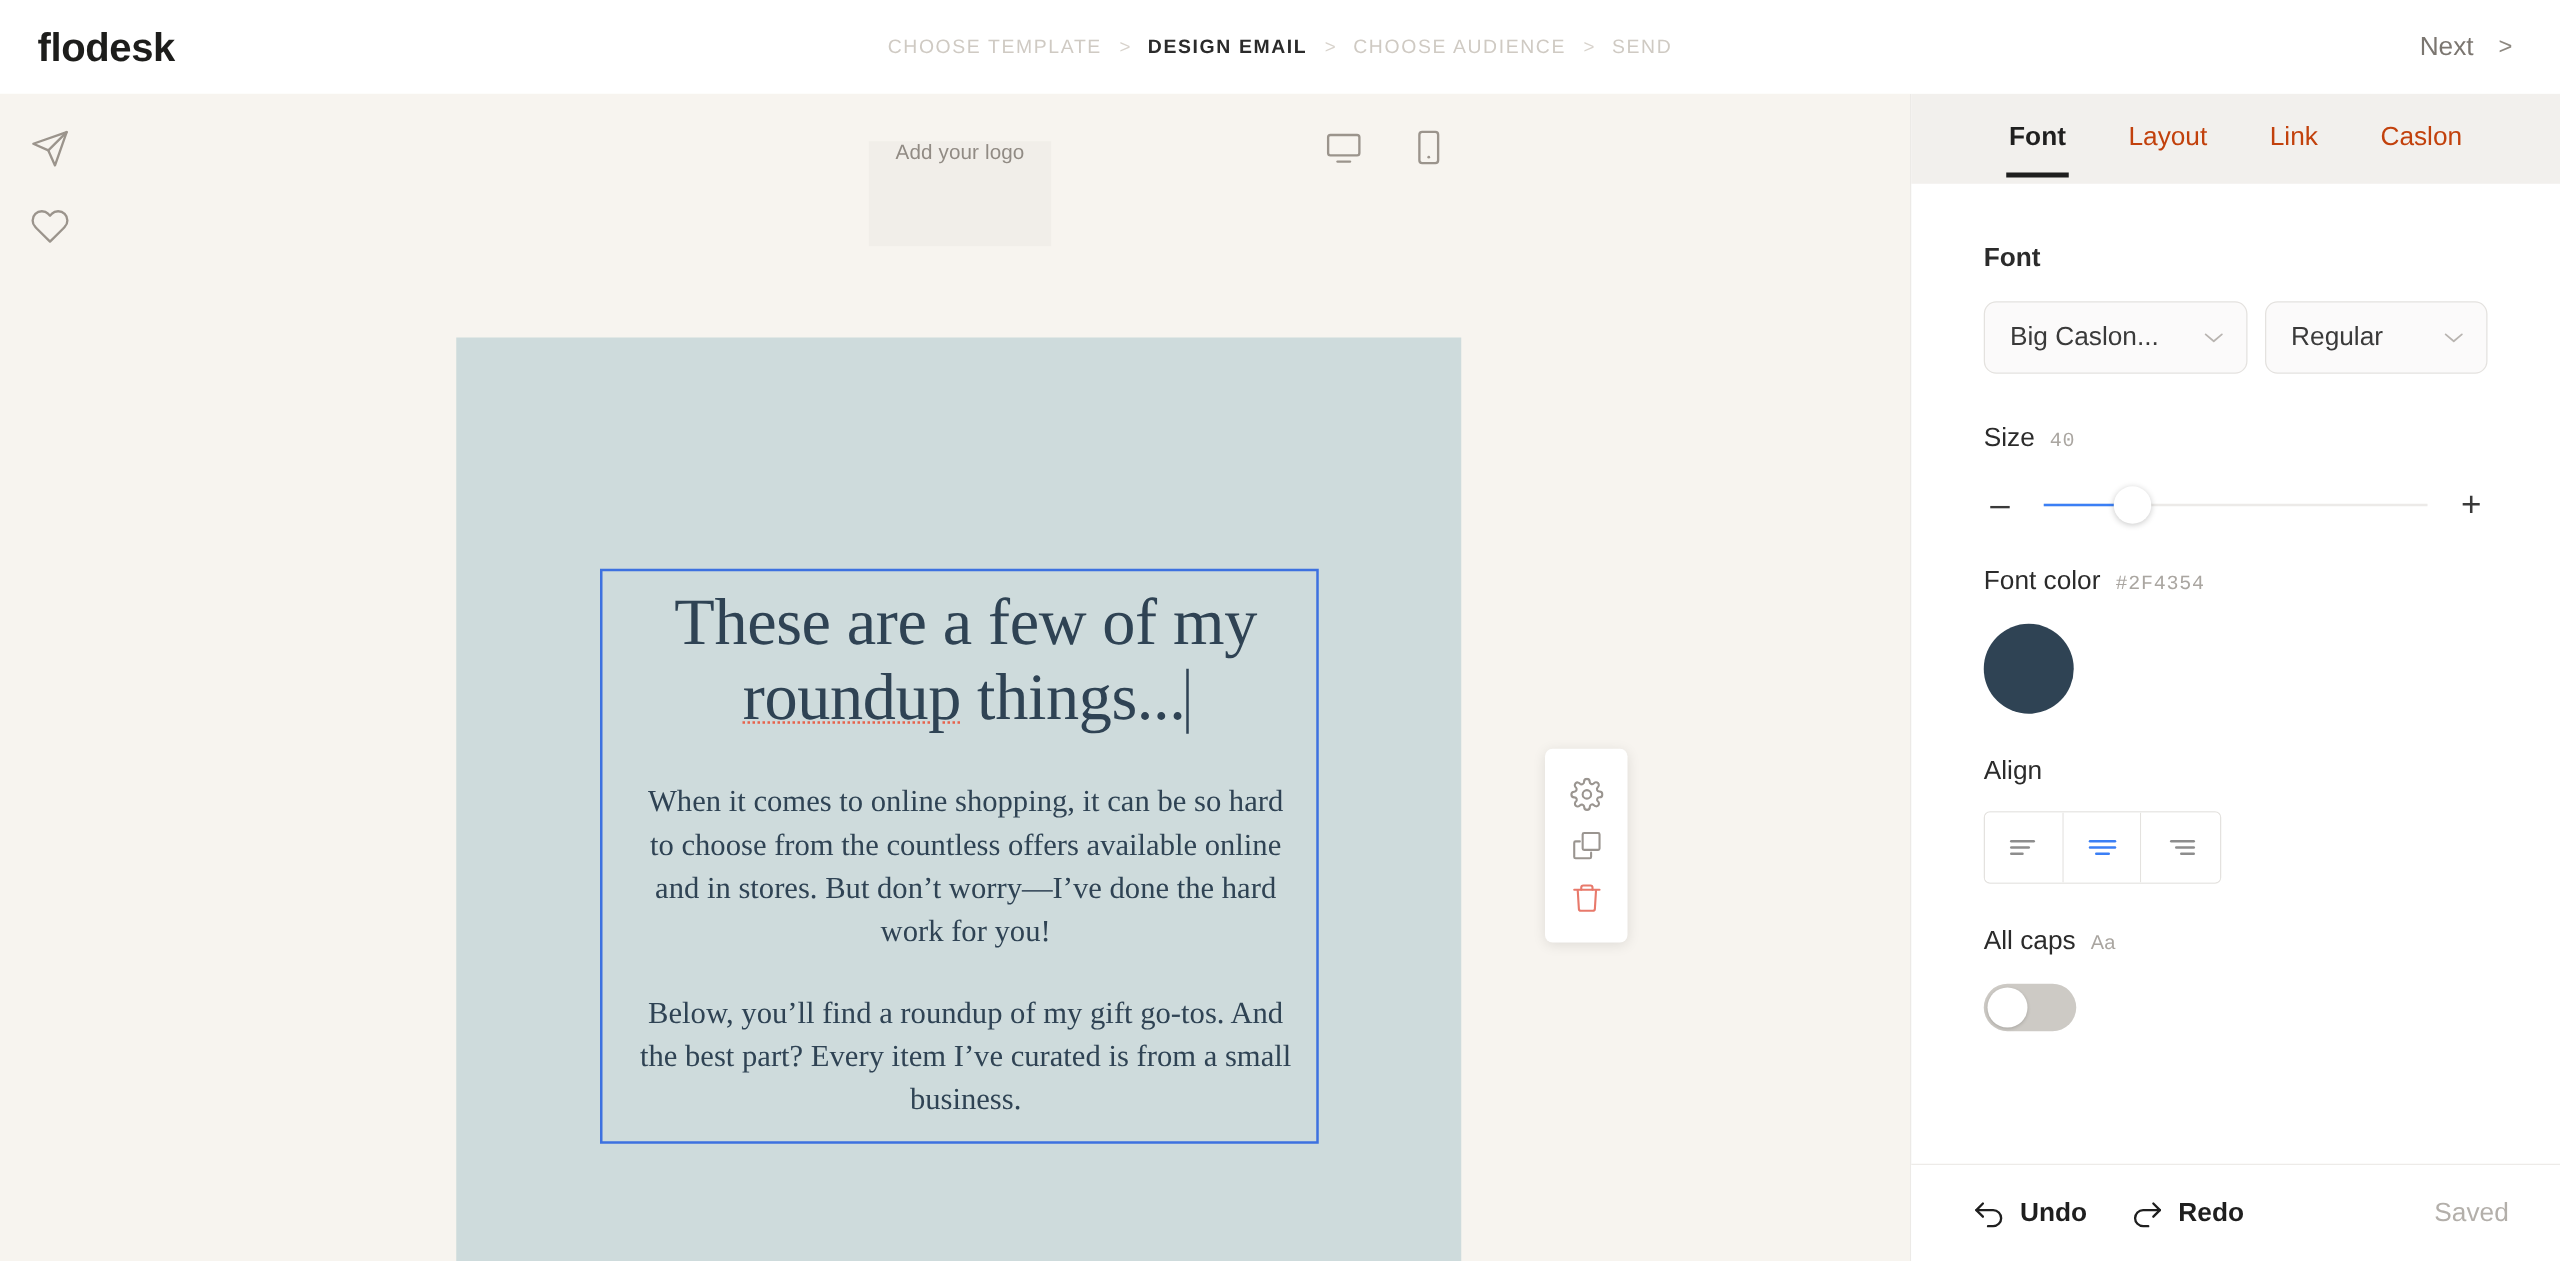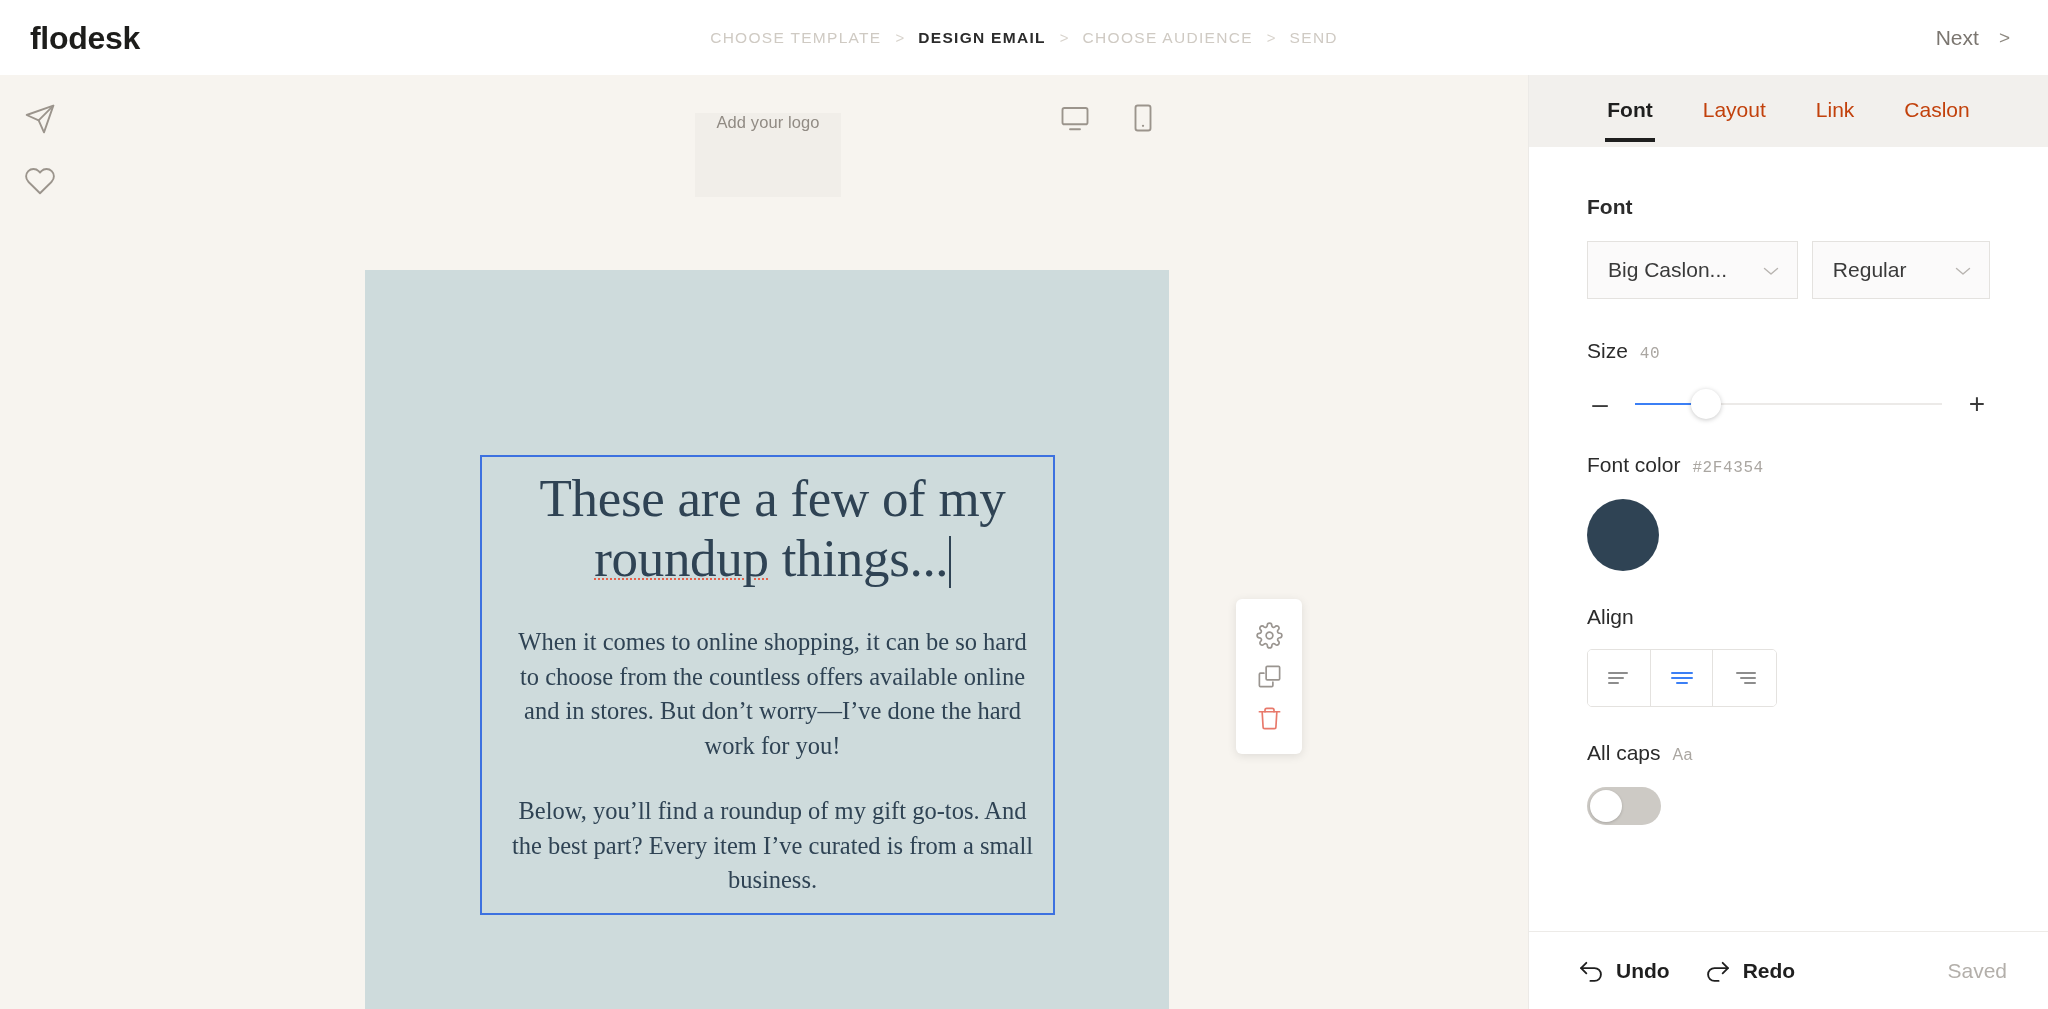--- a/index.html
+++ b/index.html
@@ -172,21 +172,21 @@
   .sec-label.reg { font-weight: 400; }
   .sec-sub {
     font-size: 16px; color: #aaa6a1; font-weight: 400;
     letter-spacing: 0.6px;
     font-family: "Liberation Mono", monospace;
   }
   .sec-sub.plain { font-family: "Liberation Sans", sans-serif; letter-spacing: 0.2px; }
 
   .selects { display: flex; gap: 14px; margin-top: 22px; }
   .sel {
-    height: 58px; border: 1px solid #e4e2df; border-radius: 0;
+    height: 58px; border: 1px solid #e4e2df; border-radius: 10px;
     background: #fbfafa;
     display: flex; align-items: center; justify-content: space-between;
     padding: 0 18px 0 20px; cursor: pointer;
   }
   .sel.a { width: 228px; }
   .sel.b { width: 192px; gap: 12px; }
   .sel-val { font-size: 21px; color: #3a3a3a; }
   .chev { color: #b8b4b0; font-size: 15px; line-height: 1; }
 
   

